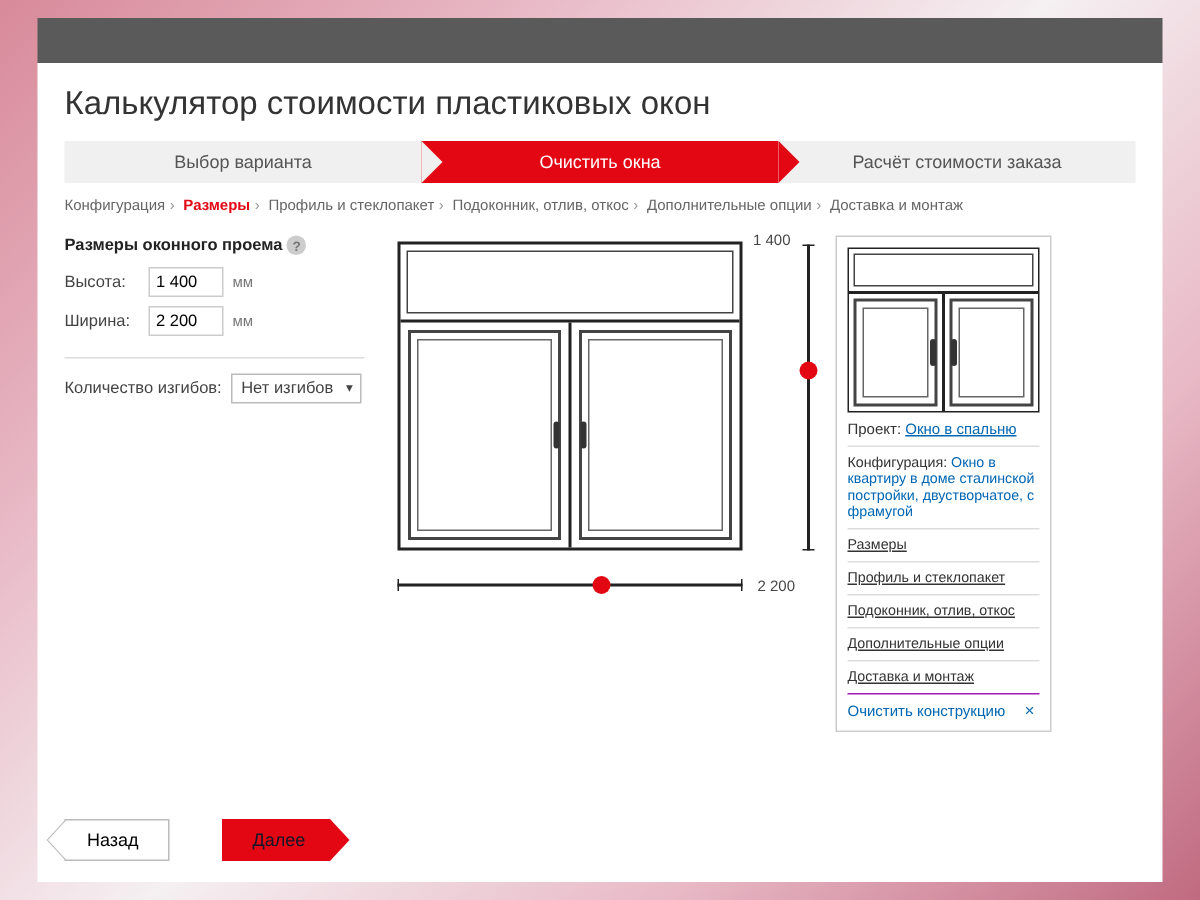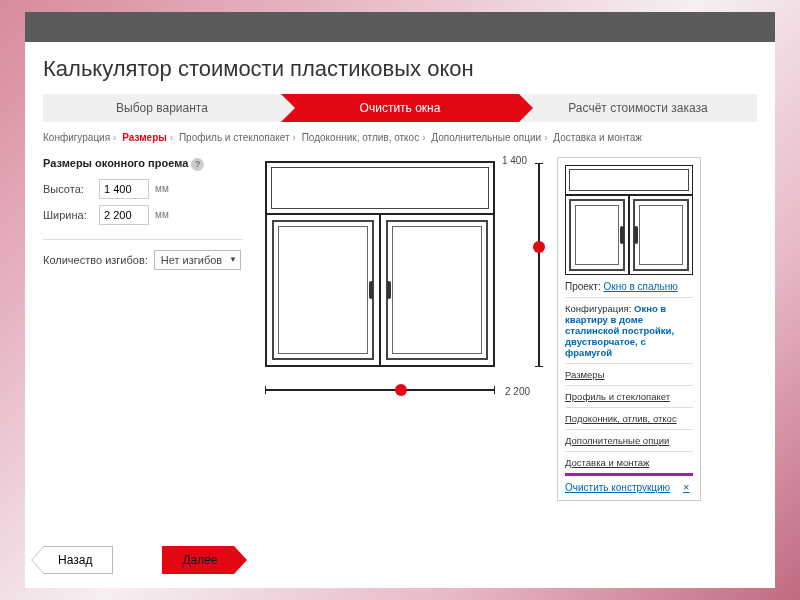--- a/index.html
+++ b/index.html
@@ -56,24 +56,24 @@
   .col-right { width: 144px; border: 1px solid #ccc; padding: 7px; font-size: 10px; }
   .preview { border: 1px solid #222; margin-bottom: 6px; }
   .preview .transom { height: 30px; padding: 3px; }
   .preview .sashes { height: 78px; }
   .preview .sash { padding: 3px; }
   .proj-row { font-size: 10px; color: #333; margin-bottom: 5px; }
   .proj-row a { color: #0066b3; text-decoration: underline; }
   .side-item { border-top: 1px solid #ddd; padding: 5px 0; font-size: 9.5px; }
   .side-item.label { color: #333; }
   .side-item .lk { text-decoration: underline; color: #333; cursor: pointer; }
-  .side-item .blue { color: #0066b3; font-weight: bold; }
-  .clear-row { color: #0066b3; text-decoration: underline; cursor: pointer; display: flex; align-items: center; gap: 13px; border-top: 3px solid #a21caf; padding-top: 5px; }
+  .side-item .blue { color: #0066b3; }
+  .clear-row { color: #0066b3; cursor: pointer; display: flex; align-items: center; gap: 13px; border-top: 1px solid #a21caf; padding-top: 5px; }
   .clear-row .x { font-size: 11px; }
-  .nav-buttons { position: absolute; left: 18px; bottom: 14px; display: flex; gap: 24px; }
+  .nav-buttons { position: absolute; left: 18px; bottom: 14px; display: flex; gap: 10px; }
   .btn-back { background: #fff; border: 1px solid #bbb; padding: 6px 20px 6px 14px; font-size: 12px; position: relative; cursor: pointer; }
   .btn-back::before { content: ""; position: absolute; left: -13px; top: -1px; border-top: 14px solid transparent; border-bottom: 14px solid transparent; border-right: 13px solid #bbb; }
   .btn-back::after { content: ""; position: absolute; left: -12px; top: 0; border-top: 13px solid transparent; border-bottom: 13px solid transparent; border-right: 12px solid #fff; }
   .btn-next { background: #e30613; color: #0f172a; border: none; padding: 7px 16px 7px 20px; font-size: 12px; position: relative; cursor: pointer; margin-left: 25px; }
   .btn-next::after { content: ""; position: absolute; right: -13px; top: 0; border-top: 14px solid transparent; border-bottom: 14px solid transparent; border-left: 13px solid #e30613; }
 </style>
 </head>
 <body>
 
 <div class="browser-bar"></div>

